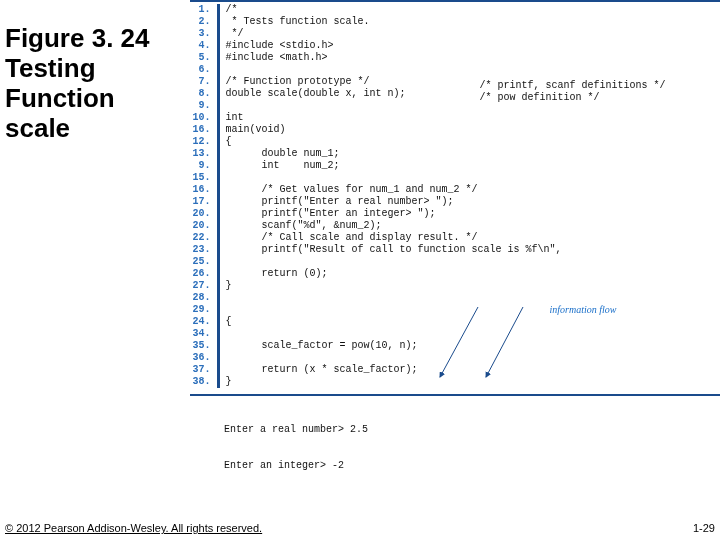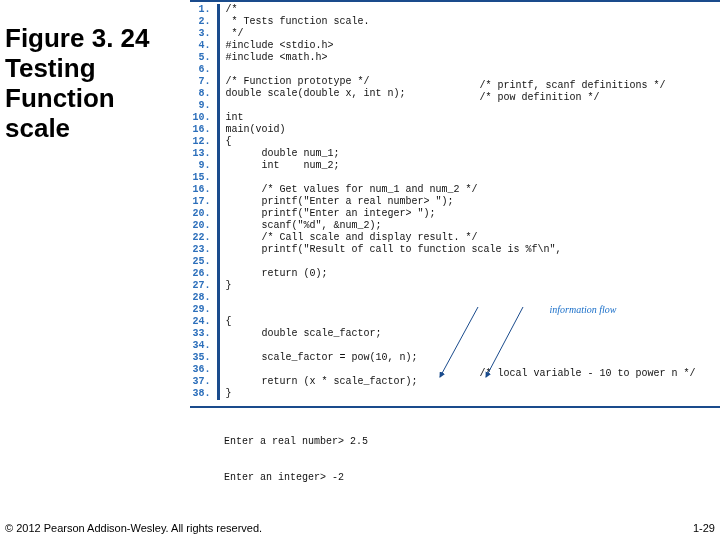--- a/index.html
+++ b/index.html
@@ -93,20 +93,21 @@
     white-space: pre;
     border-top: 2px solid #1a4b8c;
     padding-top: 4px;
   }
   .footer {
     position: absolute;
     left: 5px;
     bottom: 6px;
     font-size: 11px;
     color: #000;
+    text-decoration: underline;
   }
   .pagenum {
     position: absolute;
     right: 5px;
     bottom: 6px;
     font-size: 11px;
     color: #000;
     margin-top: 47px;
   }
   svg.arrows {
@@ -228,24 +229,20 @@
             <td class="ln">28.</td>
             <td class="code"></td>
           </tr>
           <tr>
             <td class="ln">29.</td>
             <td class="code"><span class="annot annot-info">information flow</span></td>
           </tr>
           <tr>
             <td class="ln">24.</td>
             <td class="code">{</td>
-          </tr>
-          <tr>
-            <td class="ln">33.</td>
-            <td class="code">      double scale_factor;<span class="cmt-right">/* local variable - 10 to power n */</span></td>
           </tr>
           <tr>
             <td class="ln">34.</td>
             <td class="code"></td>
           </tr>
           <tr>
             <td class="ln">35.</td>
             <td class="code">      scale_factor = pow(10, n);</td>
           </tr>
           <tr>

